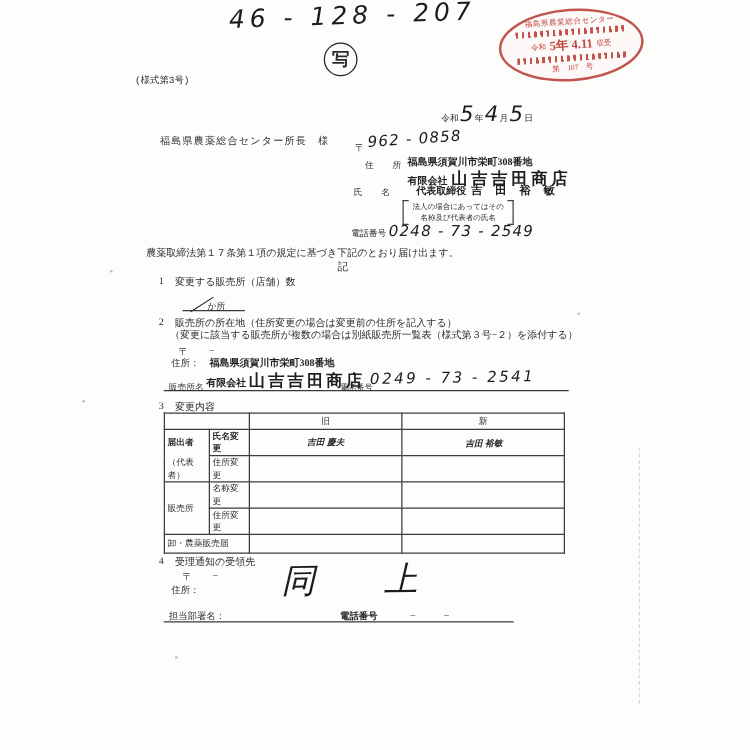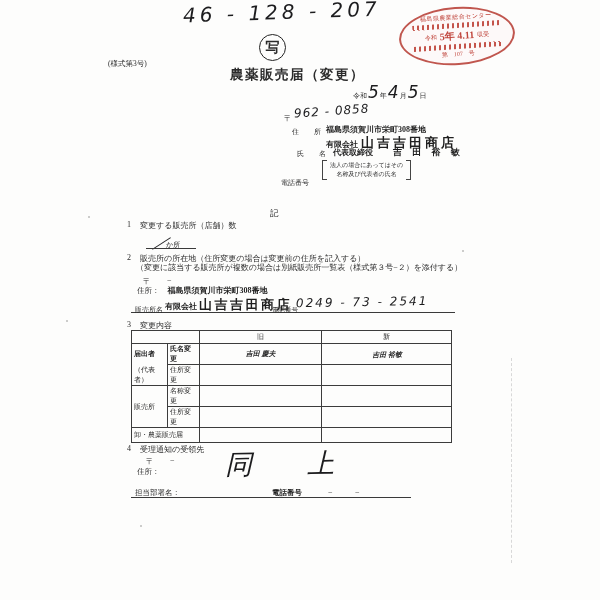--- a/index.html
+++ b/index.html
@@ -47,65 +47,67 @@
       <span class="stamp-red" style="font-size:6px;">収受</span>
     </div>
     <div class="hatch"></div>
     <div class="stamp-red" style="font-size:6px;">第　107　号</div>
   </div>
 
   <div id="copyc" class="abs">
     <span class="pr" style="font-size:14px;font-weight:bold;">写</span>
   </div>
 
-  <div class="abs pr" style="left:108px;top:59px;font-size:7.5px;">(様式第3号)</div>
-
-  <div class="abs pr" style="left:230px;top:66px;font-size:13.5px;letter-spacing:1.5px;font-weight:600;">農薬販売届（変更）</div>
+  <div class="abs pr" style="left:108px;top:59px;font-size:7.5px;font-family:Liberation Mono, monospace;">(様式第3号)</div>
+
 
   <div class="abs" style="left:353px;top:82px;display:flex;align-items:baseline;">
     <span class="pr" style="font-size:7px;">令和</span>
     <span class="hw" style="font-size:17px;margin:0 1px;">5</span>
     <span class="pr" style="font-size:7px;">年</span>
     <span class="hw" style="font-size:17px;margin:0 1px;">4</span>
     <span class="pr" style="font-size:7px;">月</span>
     <span class="hw" style="font-size:17px;margin:0 1px;">5</span>
     <span class="pr" style="font-size:7px;">日</span>
   </div>
 
+  <div class="abs pr" style="left:128px;top:107px;font-size:8px;letter-spacing:1px;">福島県農薬総合センター所長　様</div>
 
   <div class="abs pr" style="left:284px;top:113px;font-size:8px;">〒</div>
   <div class="abs hw" style="left:294px;top:104px;font-size:12px;transform:rotate(-4deg);letter-spacing:1px;">962 - 0858</div>
 
   <div class="abs pr" style="left:292px;top:127px;font-size:7px;letter-spacing:4px;">住　所</div>
   <div class="abs prb" style="left:326px;top:124px;font-size:8px;">福島県須賀川市栄町308番地</div>
 
   <div class="abs" style="left:326px;top:134px;display:flex;align-items:baseline;gap:3px;">
     <span class="prb" style="font-size:8px;">有限会社</span>
     <span class="prb" style="font-size:13px;letter-spacing:3px;">山吉吉田商店</span>
   </div>
 
-  <div class="abs pr" style="left:297px;top:149px;font-size:7px;letter-spacing:4px;text-align:center;">氏　名</div>
-  <div class="abs" style="left:333px;top:146px;display:flex;align-items:baseline;gap:20px;">
+  <div class="abs pr" style="left:283px;top:149px;font-size:7px;letter-spacing:4px;text-align:center;">氏　名</div>
+  <div class="abs" style="left:333px;top:146px;display:flex;align-items:baseline;gap:4px;">
     <span class="prb" style="font-size:8px;">代表取締役</span>
     <span class="prb" style="font-size:9px;letter-spacing:4px;font-family:Liberation Serif, serif;">吉 田 裕 敏</span>
   </div>
 
   <div class="abs" style="left:322px;top:160px;display:flex;align-items:stretch;">
     <div class="brk l"></div>
     <div style="padding:1px 3px;text-align:center;">
       <div class="pr" style="font-size:6px;">法人の場合にあってはその</div>
       <div class="pr" style="font-size:6px;">名称及び代表者の氏名</div>
     </div>
     <div class="brk r"></div>
   </div>
 
   <div class="abs" style="left:281px;top:178px;display:flex;align-items:baseline;gap:2px;">
     <span class="pr" style="font-size:7px;">電話番号</span>
-  </div>
-
+    <span class="hw" style="font-size:12px;letter-spacing:1px;">0248 - 73 - 2549</span>
+  </div>
+
+  <div class="abs pr" style="left:117px;top:197px;font-size:8px;">農薬取締法第１７条第１項の規定に基づき下記のとおり届け出ます。</div>
   <div class="abs pr" style="left:270px;top:208px;font-size:8.5px;">記</div>
 
   <div class="abs" style="left:127px;top:220px;display:flex;gap:9px;">
     <span class="pr" style="font-size:8px;">1</span>
     <span class="pr" style="font-size:8px;">変更する販売所（店舗）数</span>
   </div>
   <div class="abs hw" style="left:153px;top:231px;font-size:17px;transform:rotate(8deg);">／</div>
   <div class="abs pr" style="left:166px;top:240px;font-size:7px;">か所</div>
   <div class="abs uline" style="left:146px;top:238px;width:50px;height:10px;"></div>
 

